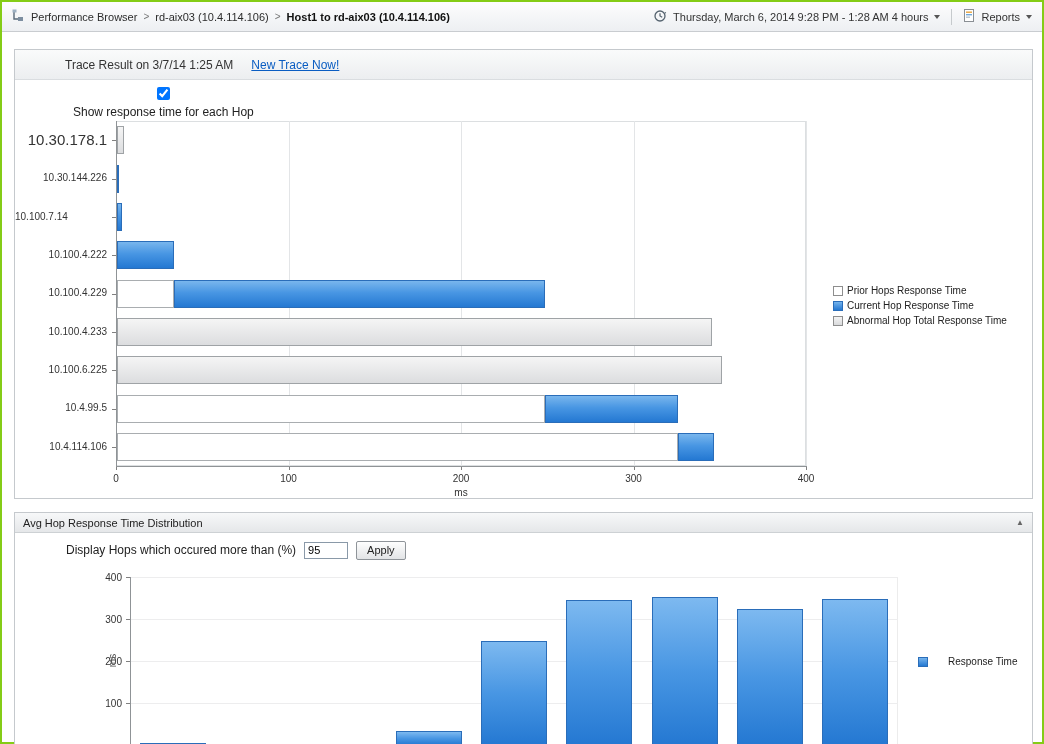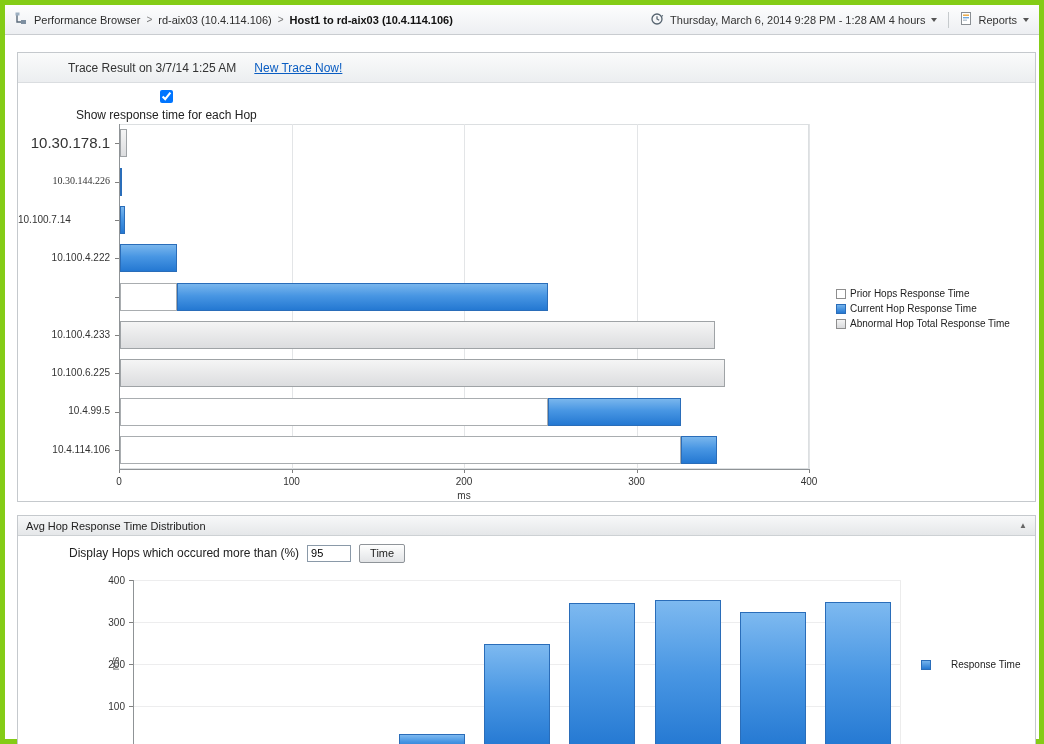--- a/index.html
+++ b/index.html
@@ -1,18 +1,18 @@
 <!DOCTYPE html>
 <html><head>
 <meta charset="utf-8">
 <style>
   * { box-sizing: border-box; margin: 0; padding: 0; }
   html,body { width:1044px; height:744px; }
   body { font-family:"Liberation Sans",sans-serif; background:#fff; overflow:hidden; position:relative; }
-  #page { position:absolute; inset:0; border:5px solid #84cc16; background:#fff; }
+  #page { position:absolute; inset:0; border:2px solid #84cc16; background:#fff; }
 
   
   .topbar { position:absolute; left:0; right:0; top:0; height:30px;
     background:linear-gradient(#fdfdfe,#edeff2); border-bottom:1px solid #c9ccd0;
     display:flex; align-items:center; padding:0 10px; font-size:11px; color:#2c2c2c; }
   .crumbs { display:flex; align-items:center; gap:6px; flex:1; }
   .crumb { cursor:pointer; color:#2c2c2c; }
   .crumb.bold { font-weight:bold; color:#111; }
   .crumb-sep { color:#777; font-size:10px; }
   .topbar-right { display:flex; align-items:center; gap:6px; color:#333; }
@@ -120,29 +120,30 @@
         <div style="position: absolute; left: 426px; top: 352px; width: 40px; text-align: center; font-size: 10px; color: rgb(51, 51, 51);">200</div>
         <div style="position: absolute; left: 618.5px; top: 0px; width: 1px; height: 345px; background: rgb(227, 229, 231);"></div>
         <div style="position: absolute; left: 618.5px; top: 345px; width: 1px; height: 4px; background: rgb(128, 128, 128);"></div>
         <div style="position: absolute; left: 598.5px; top: 352px; width: 40px; text-align: center; font-size: 10px; color: rgb(51, 51, 51);">300</div>
         <div style="position: absolute; left: 791px; top: 0px; width: 1px; height: 345px; background: rgb(227, 229, 231);"></div>
         <div style="position: absolute; left: 791px; top: 345px; width: 1px; height: 4px; background: rgb(128, 128, 128);"></div>
         <div style="position: absolute; left: 771px; top: 352px; width: 40px; text-align: center; font-size: 10px; color: rgb(51, 51, 51);">400</div>
         <div style="position: absolute; left: 0px; top: 0px; width: 92px; height: 38.3333px; line-height: 38.3333px; text-align: right; font-size: 15px; color: rgb(51, 51, 51);">10.30.178.1</div>
         <div style="position: absolute; left: 97px; top: 19.1667px; width: 4px; height: 1px; background: rgb(128, 128, 128);"></div>
         <div style="position: absolute; left: 102px; top: 5.16667px; width: 6.9px; height: 28px; background: linear-gradient(rgb(245, 245, 245), rgb(220, 221, 223)); border: 1px solid rgb(159, 163, 166);"></div>
-        <div style="position: absolute; left: 0px; top: 38.3333px; width: 92px; height: 38.3333px; line-height: 38.3333px; text-align: right; font-size: 10px; color: rgb(51, 51, 51); font-family: Liberation Serif, serif;">10.30.144.226</div>
+        <div style="position: absolute; left: 0px; top: 38.3333px; width: 92px; height: 38.3333px; line-height: 38.3333px; text-align: right; font-size: 10px; color: rgb(51, 51, 51);">10.30.144.226</div>
         <div style="position: absolute; left: 97px; top: 57.5px; width: 4px; height: 1px; background: rgb(128, 128, 128);"></div>
         <div style="position: absolute; left: 102px; top: 43.5px; width: 1.725px; height: 28px; background: linear-gradient(rgb(121, 182, 237), rgb(72, 150, 227) 45%, rgb(36, 120, 210)); border: 1px solid rgb(42, 109, 185);"></div>
         <div style="position: absolute; left: 0px; top: 76.6667px; width: 92px; height: 38.3333px; line-height: 38.3333px; text-align: left; font-size: 10px; color: rgb(51, 51, 51);">10.100.7.14</div>
         <div style="position: absolute; left: 97px; top: 95.8333px; width: 4px; height: 1px; background: rgb(128, 128, 128);"></div>
         <div style="position: absolute; left: 102px; top: 81.8333px; width: 5.175px; height: 28px; background: linear-gradient(rgb(121, 182, 237), rgb(72, 150, 227) 45%, rgb(36, 120, 210)); border: 1px solid rgb(42, 109, 185);"></div>
         <div style="position: absolute; left: 0px; top: 115px; width: 92px; height: 38.3333px; line-height: 38.3333px; text-align: right; font-size: 10px; color: rgb(51, 51, 51);">10.100.4.222</div>
         <div style="position: absolute; left: 97px; top: 134.167px; width: 4px; height: 1px; background: rgb(128, 128, 128);"></div>
         <div style="position: absolute; left: 102px; top: 120.167px; width: 56.925px; height: 28px; background: linear-gradient(rgb(121, 182, 237), rgb(72, 150, 227) 45%, rgb(36, 120, 210)); border: 1px solid rgb(42, 109, 185);"></div>
+        <div style="position: absolute; left: 0px; top: 153.333px; width: 92px; height: 38.3333px; line-height: 38.3333px; text-align: right; font-size: 10px; color: rgb(51, 51, 51);">10.100.4.229</div>
         <div style="position: absolute; left: 97px; top: 172.5px; width: 4px; height: 1px; background: rgb(128, 128, 128);"></div>
         <div style="position: absolute; left: 102px; top: 158.5px; width: 56.925px; height: 28px; background: rgb(255, 255, 255); border: 1px solid rgb(169, 173, 176);"></div>
         <div style="position: absolute; left: 158.925px; top: 158.5px; width: 370.875px; height: 28px; background: linear-gradient(rgb(121, 182, 237), rgb(72, 150, 227) 45%, rgb(36, 120, 210)); border: 1px solid rgb(42, 109, 185);"></div>
         <div style="position: absolute; left: 0px; top: 191.667px; width: 92px; height: 38.3333px; line-height: 38.3333px; text-align: right; font-size: 10px; color: rgb(51, 51, 51);">10.100.4.233</div>
         <div style="position: absolute; left: 97px; top: 210.833px; width: 4px; height: 1px; background: rgb(128, 128, 128);"></div>
         <div style="position: absolute; left: 102px; top: 196.833px; width: 595.125px; height: 28px; background: linear-gradient(rgb(245, 245, 245), rgb(220, 221, 223)); border: 1px solid rgb(159, 163, 166);"></div>
         <div style="position: absolute; left: 0px; top: 230px; width: 92px; height: 38.3333px; line-height: 38.3333px; text-align: right; font-size: 10px; color: rgb(51, 51, 51);">10.100.6.225</div>
         <div style="position: absolute; left: 97px; top: 249.167px; width: 4px; height: 1px; background: rgb(128, 128, 128);"></div>
         <div style="position: absolute; left: 102px; top: 235.167px; width: 605.475px; height: 28px; background: linear-gradient(rgb(245, 245, 245), rgb(220, 221, 223)); border: 1px solid rgb(159, 163, 166);"></div>
         <div style="position: absolute; left: 0px; top: 268.333px; width: 92px; height: 38.3333px; line-height: 38.3333px; text-align: right; font-size: 10px; color: rgb(51, 51, 51);">10.4.99.5</div>
@@ -202,21 +203,21 @@
         <div style="position: absolute; left: 636.667px; top: 84.16px; width: 66px; height: 147.84px; background: linear-gradient(rgb(125, 185, 240), rgb(72, 150, 227) 50%, rgb(36, 120, 210)); border-top: 1px solid rgb(42, 109, 185); border-right: 1px solid rgb(42, 109, 185); border-bottom: none; border-left: 1px solid rgb(42, 109, 185); border-image: initial;"></div>
         <div style="position: absolute; left: 722px; top: 95.5px; width: 66px; height: 136.5px; background: linear-gradient(rgb(125, 185, 240), rgb(72, 150, 227) 50%, rgb(36, 120, 210)); border-top: 1px solid rgb(42, 109, 185); border-right: 1px solid rgb(42, 109, 185); border-bottom: none; border-left: 1px solid rgb(42, 109, 185); border-image: initial;"></div>
         <div style="position: absolute; left: 807.333px; top: 85.84px; width: 66px; height: 146.16px; background: linear-gradient(rgb(125, 185, 240), rgb(72, 150, 227) 50%, rgb(36, 120, 210)); border-top: 1px solid rgb(42, 109, 185); border-right: 1px solid rgb(42, 109, 185); border-bottom: none; border-left: 1px solid rgb(42, 109, 185); border-image: initial;"></div>
         <div style="position: absolute; left: 115px; top: 64px; width: 1px; height: 168px; background: rgb(143, 147, 150);"></div>
         <div style="position: absolute; left: 91px; top: 142px; font-size: 10px; color: rgb(85, 85, 85); transform: rotate(-90deg);">ms</div>
       </div>
 
     <div class="filter-row">
       <span>Display Hops which occured more than (%)</span>
       <input class="filter-input" type="text" value="95" style="">
-      <button class="apply-btn">Time</button>
+      <button class="apply-btn">Apply</button>
     </div>
 
     <div class="legend2">
       <span class="lg-box current"></span>
       <span>Response Time</span>
     </div>
   </div>
 
 </div>
 

